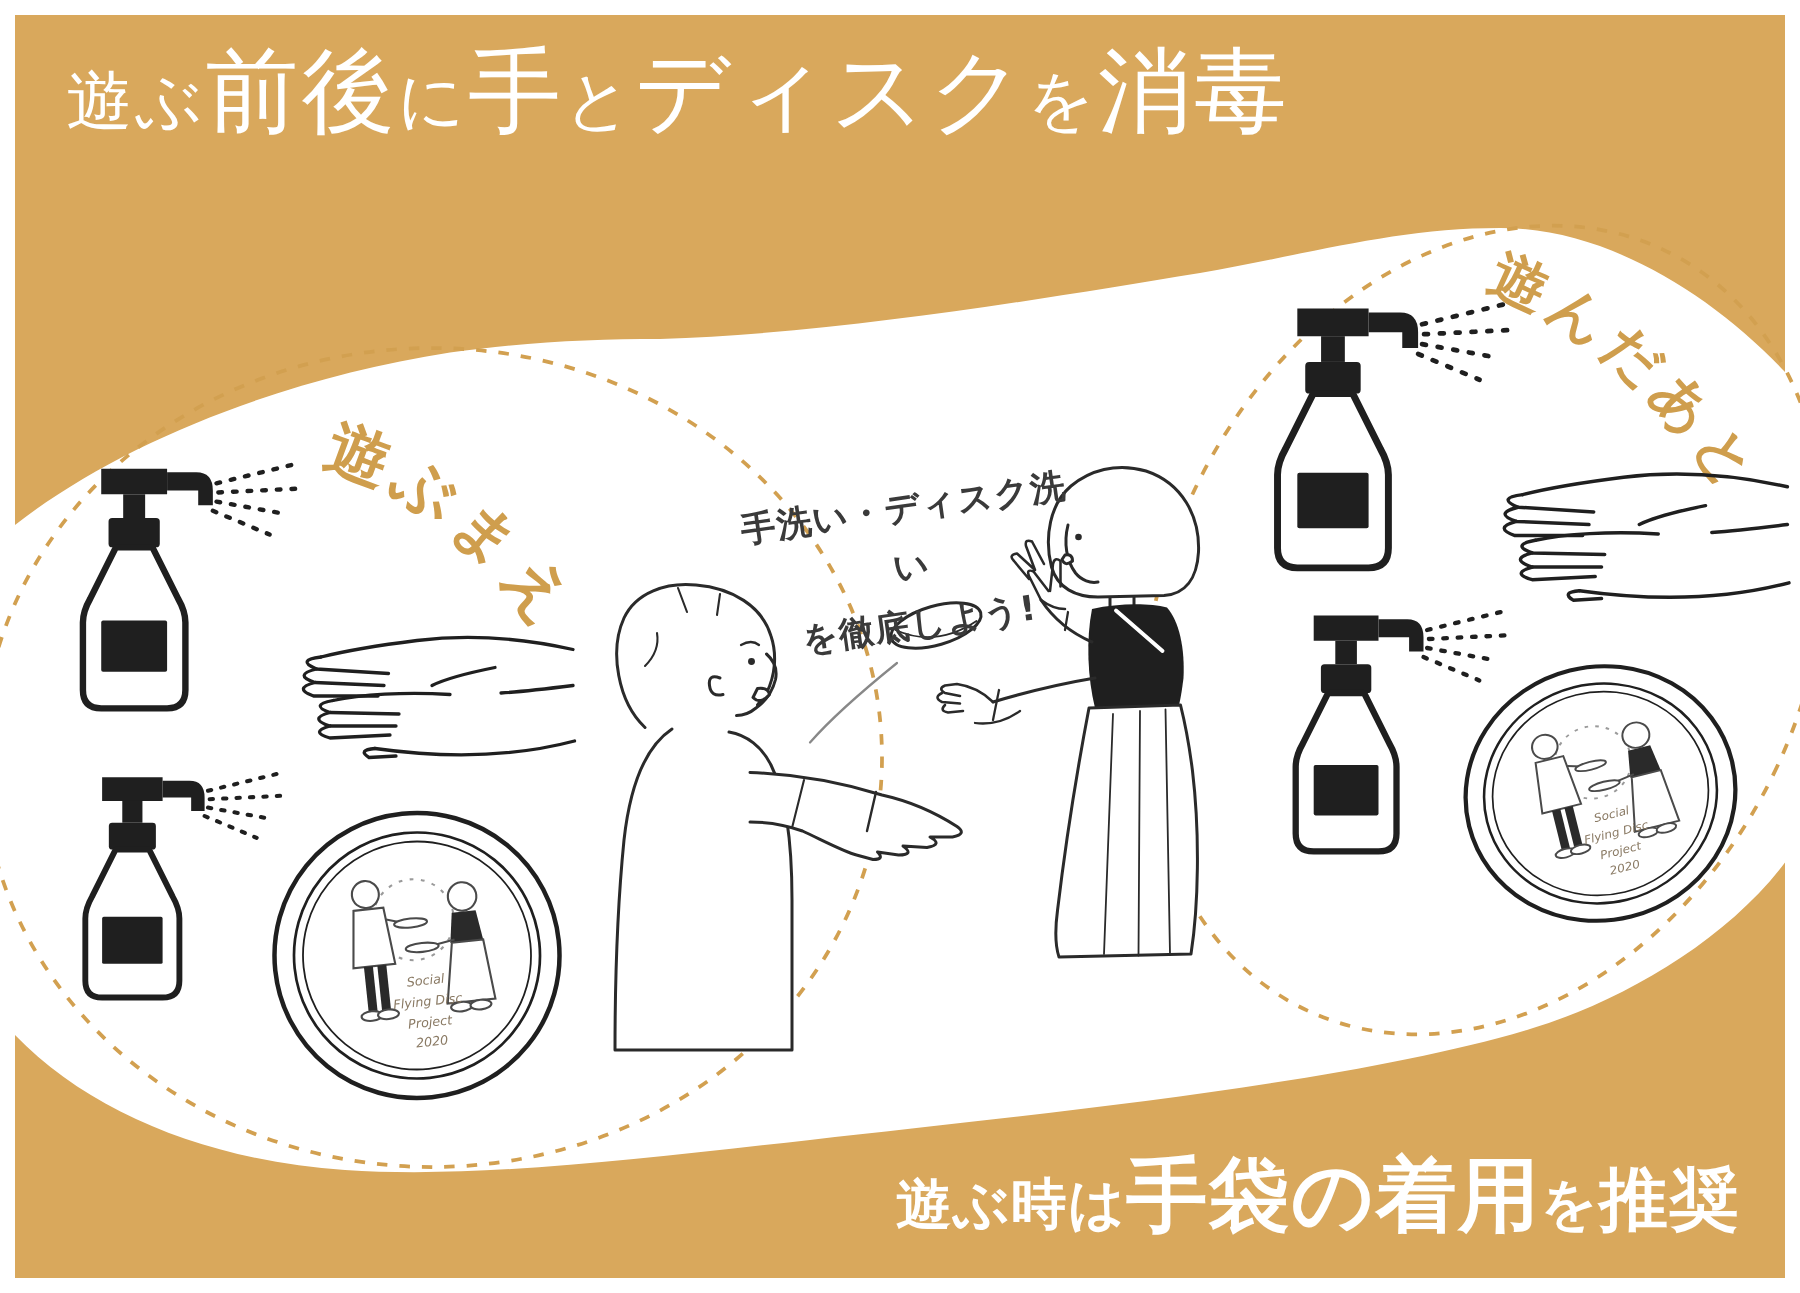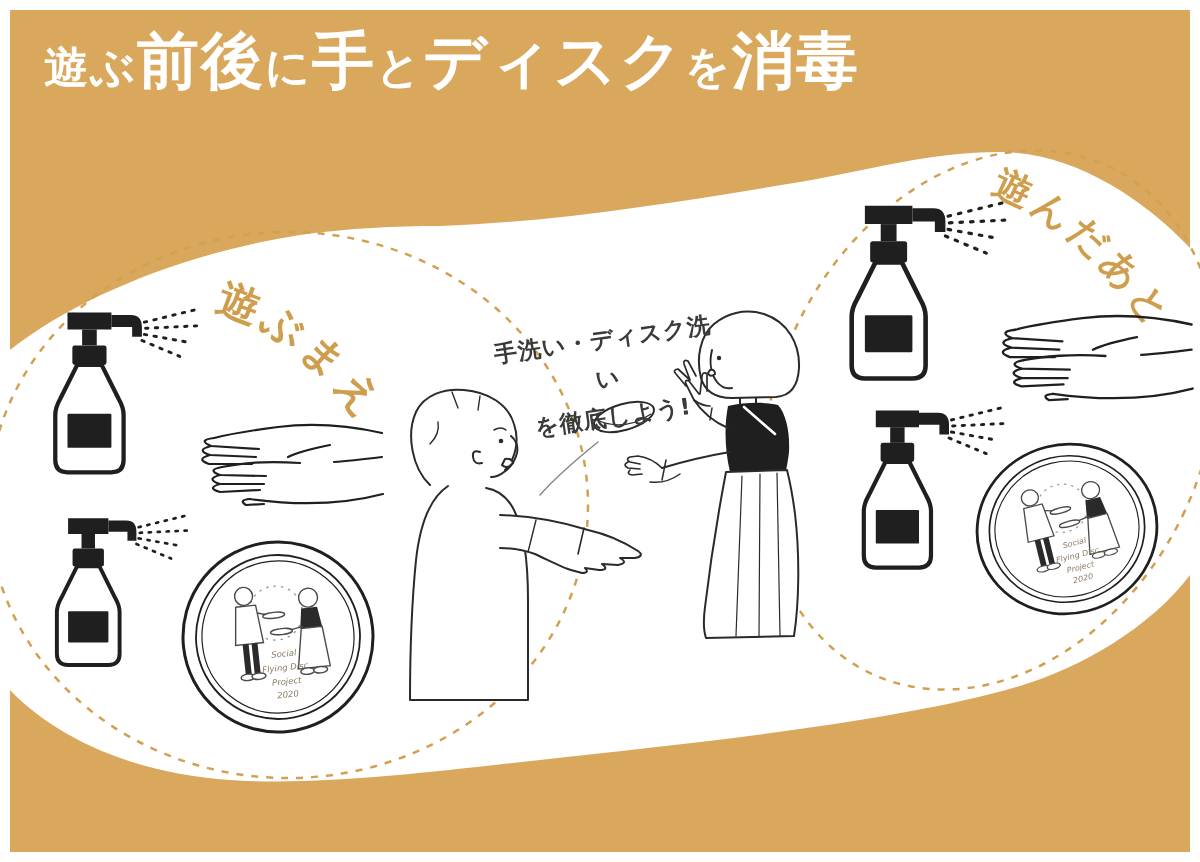--- a/index.html
+++ b/index.html
@@ -2,21 +2,21 @@
 <html><head>
 <meta charset="utf-8">
 <style>
   html,body{margin:0;padding:0;}
   .stage{
     position:relative;width:1200px;height:862px;background:#ffffff;overflow:hidden;
     font-family:"DejaVu Sans",sans-serif;
   }
   .scene{position:absolute;left:0;top:0;}
   .title{
-    position:absolute;left:44px;top:30px;color:#ffffff;font-weight:bold;
+    position:absolute;left:44px;top:30px;color:#ffffff;font-weight:normal;
     white-space:nowrap;letter-spacing:2px;line-height:1;
   }
   .title .sm{font-size:44px;}
   .title .lg{font-size:62px;}
   .bottom-note{
     position:absolute;right:40px;top:770px;color:#ffffff;font-weight:bold;
     white-space:nowrap;letter-spacing:1px;line-height:1;
   }
   .bottom-note .sm{font-size:37px;}
   .bottom-note .lg{font-size:54px;}
@@ -199,14 +199,17 @@
 
   <div class="title">
     <span class="sm">遊ぶ</span><span class="lg">前後</span><span class="sm">に</span><span class="lg">手</span><span class="sm">と</span><span class="lg">ディスク</span><span class="sm">を</span><span class="lg">消毒</span>
   </div>
 
   <div class="center-msg">
     <div>手洗い・ディスク洗い</div>
     <div>を徹底しよう!</div>
   </div>
 
+  <div class="bottom-note">
+    <span class="sm">遊ぶ時は</span><span class="lg">手袋の着用</span><span class="sm">を</span><span class="md">推奨</span>
+  </div>
 
 </div>
 
 </body></html>

